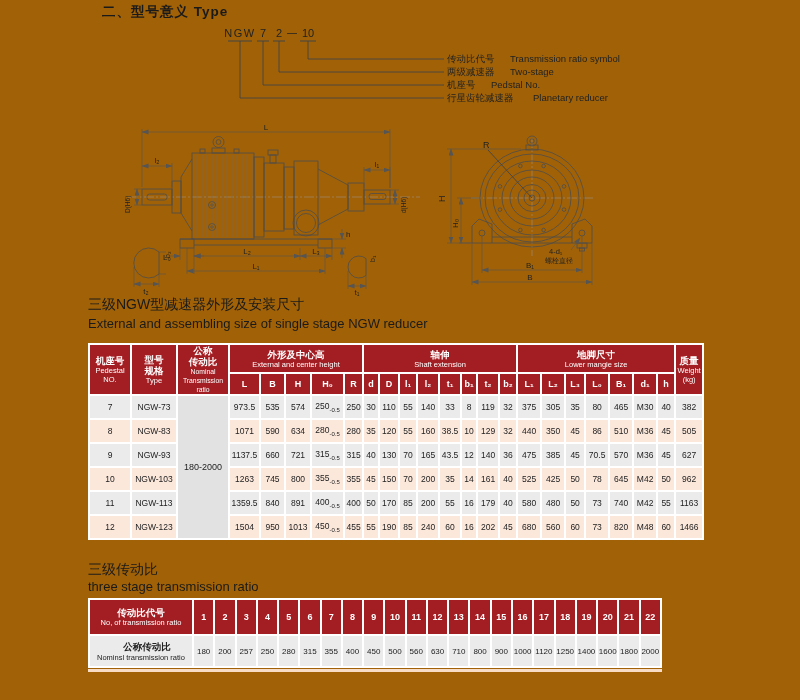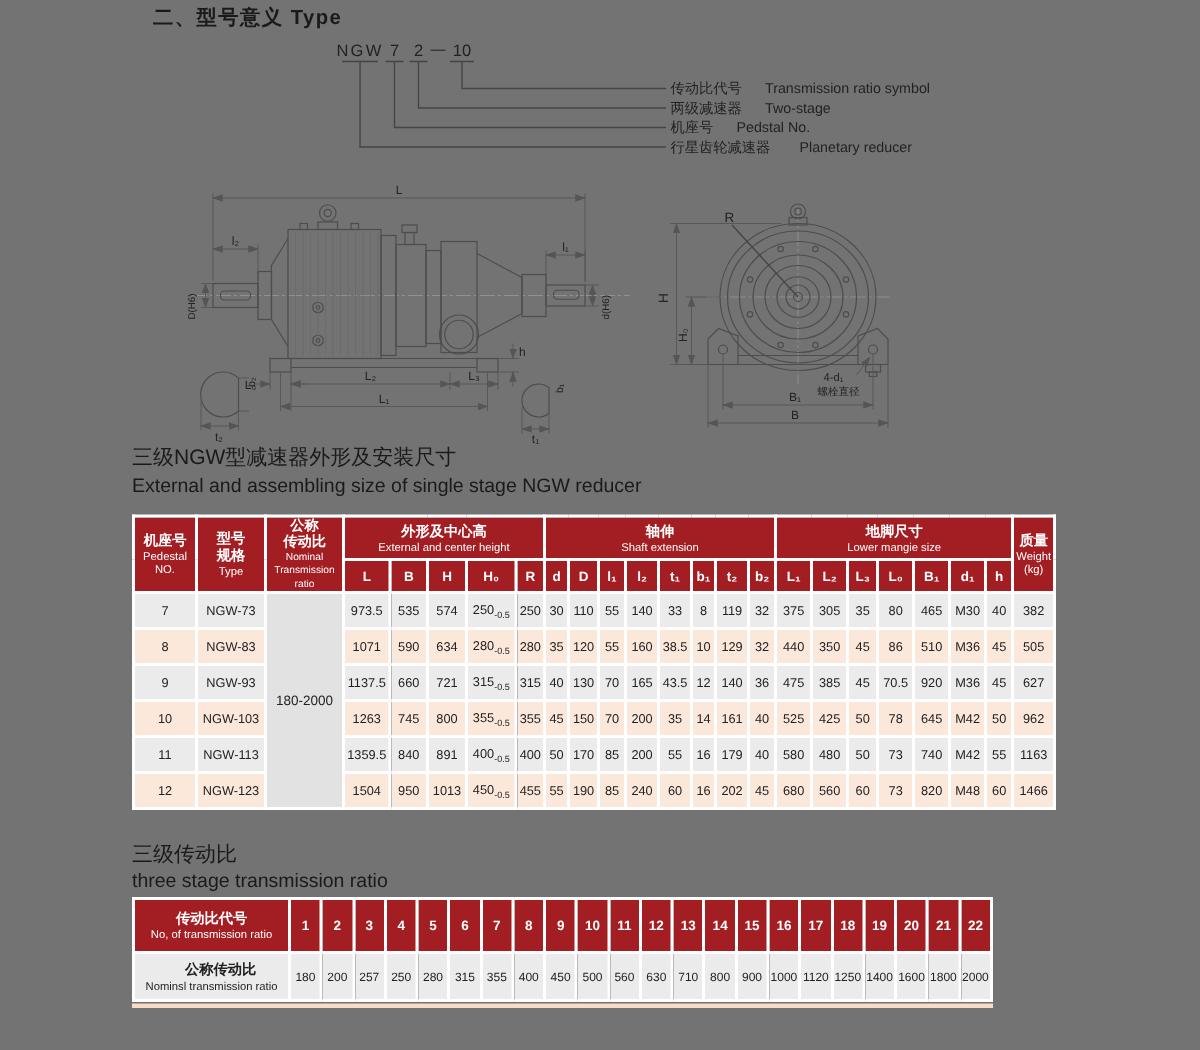--- a/index.html
+++ b/index.html
@@ -1,16 +1,16 @@
 <!DOCTYPE html>
 <html><head>
 <meta charset="utf-8">
 <style>
   html,body{margin:0;padding:0;background:#fff;font-family:"Liberation Sans",sans-serif;}
-  .page{position:relative;width:800px;height:700px;background:#737373;overflow:hidden;color:#1a1a1a;}
+  .page{position:relative;width:800px;height:700px;background:#a16207;overflow:hidden;color:#1a1a1a;}
 
   .heading1{position:absolute;left:102px;top:3px;font-size:13.5px;font-weight:bold;letter-spacing:1px;}
 
   .sec-cn{position:absolute;left:88px;font-size:14px;font-weight:normal;}
   .sec-en{position:absolute;left:88px;font-size:13px;}
 
   svg text{font-family:"Liberation Sans",sans-serif;fill:#222;}
   .out{stroke:#4d4d4d;stroke-width:0.8;fill:none;}
   .fin{stroke:#6a6a6a;stroke-width:0.5;fill:none;}
   .dim{stroke:#555;stroke-width:0.6;fill:none;}
@@ -385,21 +385,21 @@
             <td>70</td>
             <td>165</td>
             <td>43.5</td>
             <td>12</td>
             <td>140</td>
             <td>36</td>
             <td>475</td>
             <td>385</td>
             <td>45</td>
             <td>70.5</td>
-            <td>920</td>
+            <td>570</td>
             <td>M36</td>
             <td>45</td>
             <td>627</td>
           </tr>
           <tr class="peach">
             <td>10</td>
             <td>NGW-103</td>
             <td>1263</td>
             <td>745</td>
             <td>800</td>

